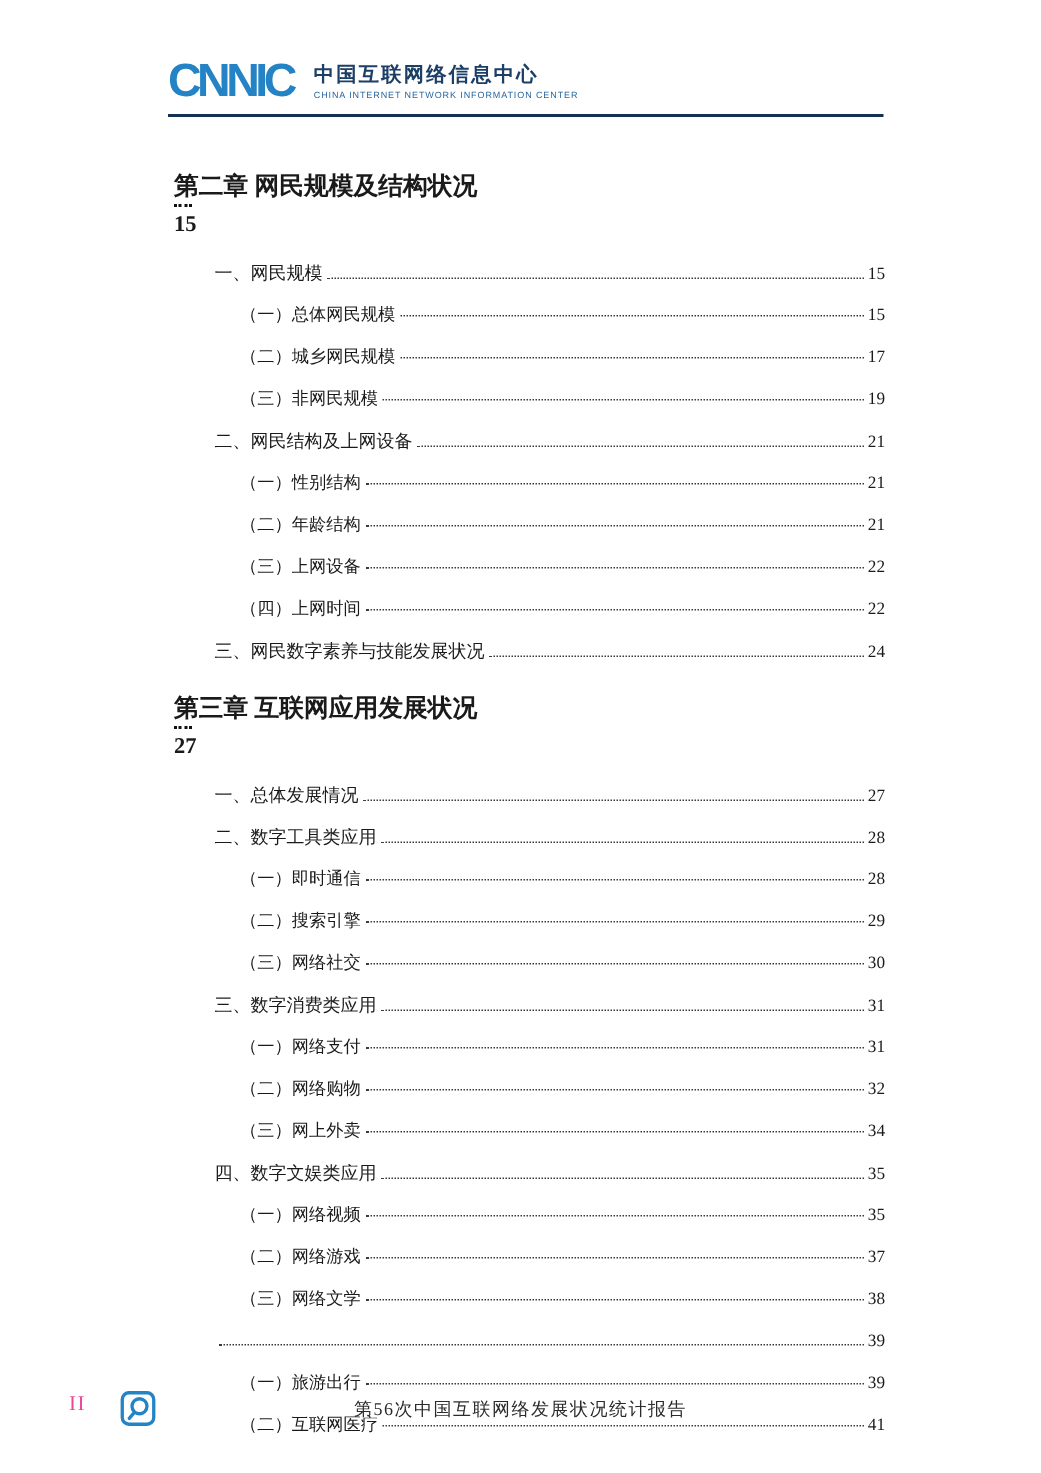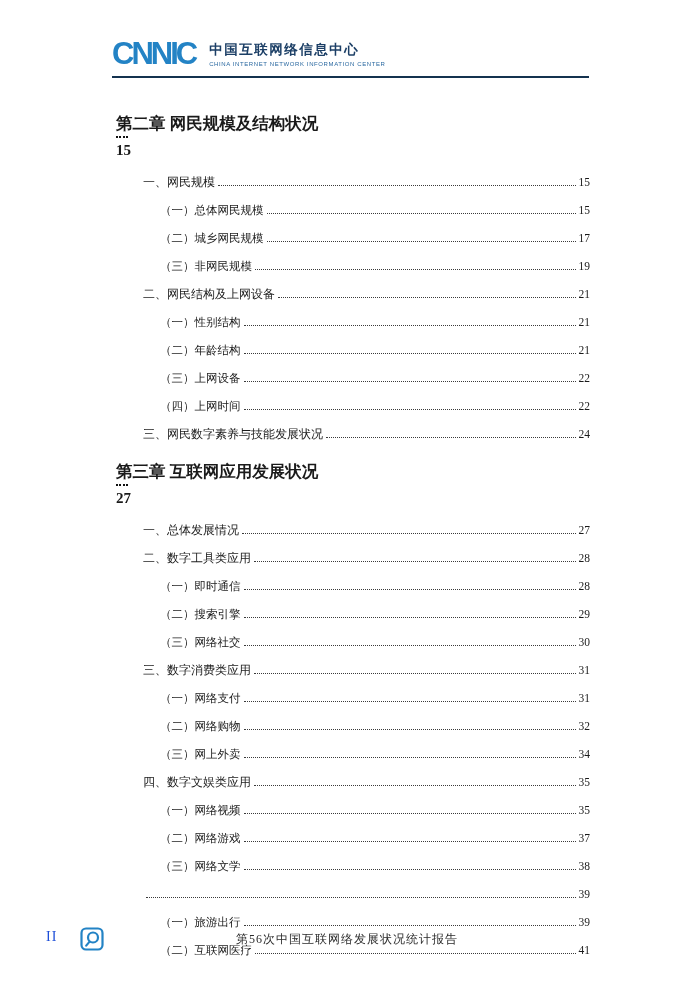--- a/index.html
+++ b/index.html
@@ -50,27 +50,27 @@
   .toc-dots { flex: 1 1 auto; margin: 0 3px; border-bottom: 1.4px dotted #3a3a3a; min-width: 12px; }
   .toc-page { white-space: nowrap; }
 
   .chapter-row { margin: 12px 0 6px; padding-left: 2px; font-weight: bold; font-size: 16.5px; line-height: 24px; flex-direction: column; }
   .chapter-row .toc-dots { border-bottom: 2.6px dotted #111; margin: 0 2px; }
   .chapter-row .toc-page { font-size: 15px; }
 
   .item-row { height: 28px; font-size: 12px; line-height: 28px; }
   .item-row .toc-page { font-size: 11.5px; }
   .item-row.level-1 { padding-left: 31px; }
-  .item-row.level-2 { padding-left: 48px; font-size: 11.5px; }
+  .item-row.level-2 { padding-left: 48px; font-size: 11.5px; align-items: center; }
 
   
   .footer { position: absolute; left: 0; right: 0; bottom: 42px; height: 26px; }
   .footer-page-num {
     position: absolute; left: 46px; top: 3px;
-    font-size: 14px; letter-spacing: 1px; color: #1d4ed8;
+    font-size: 14px; letter-spacing: 1px; color: #ec4899;
   }
   .footer-logo { position: absolute; left: 80px; top: 1px; width: 24px; height: 24px; }
   .footer-title {
     text-align: center;
     font-size: 12px;
     line-height: 26px;
     color: #2b2b2b;
     letter-spacing: 1px;
   }
 </style>

